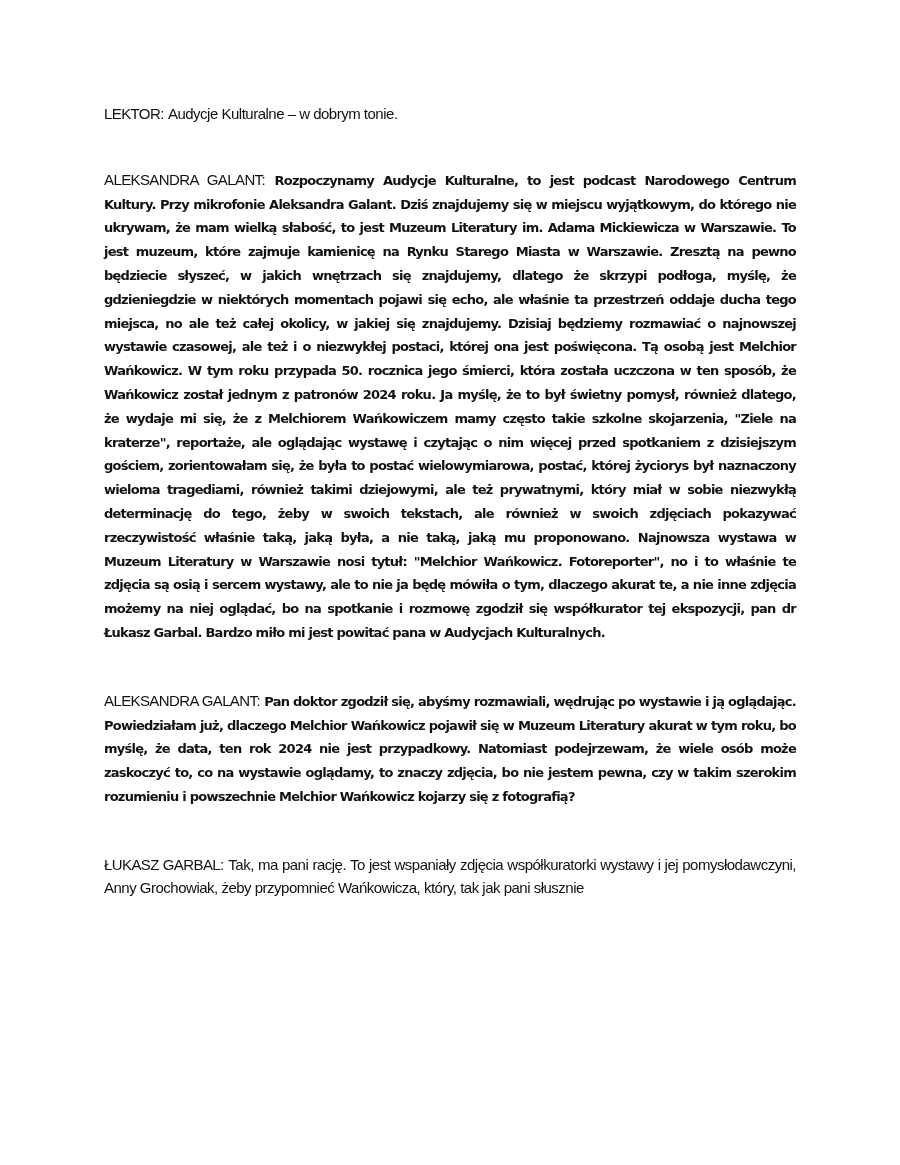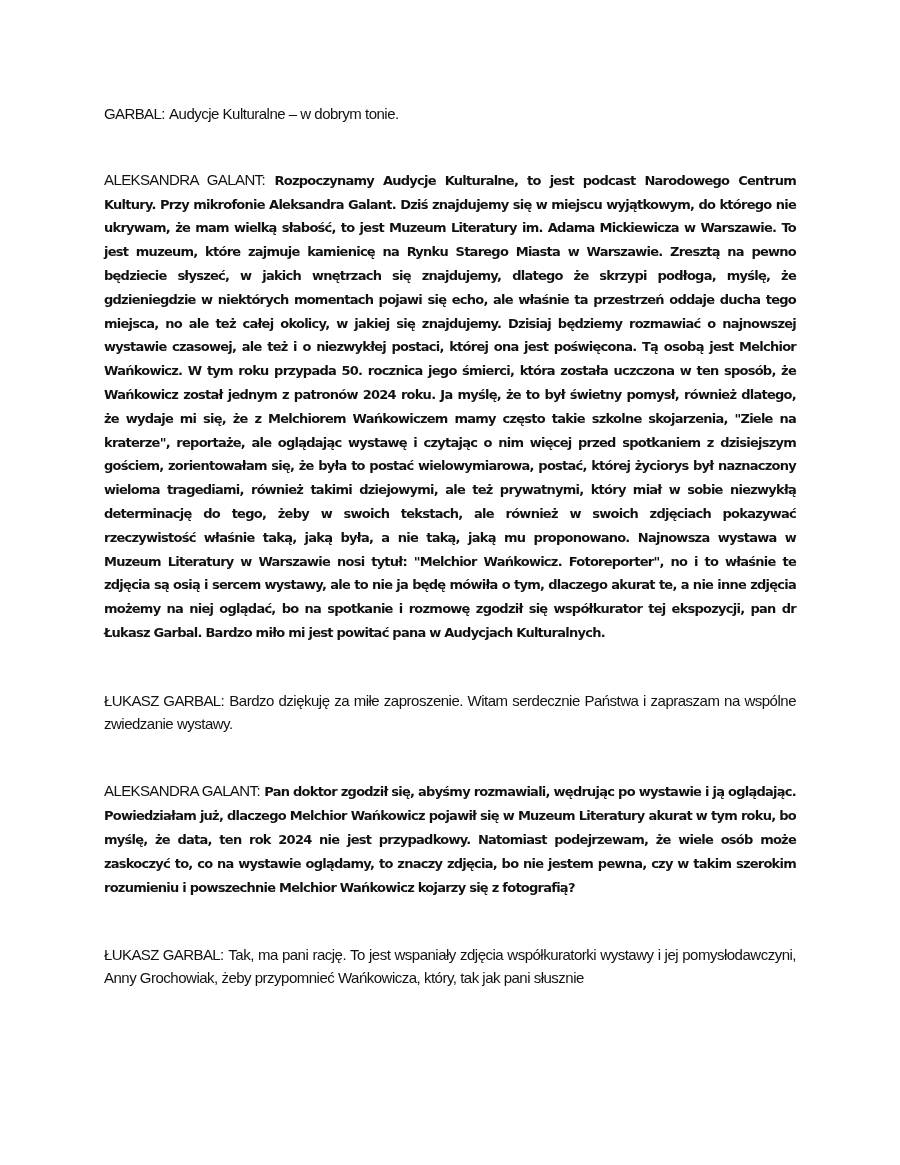--- a/index.html
+++ b/index.html
@@ -36,33 +36,29 @@
     font-size: 13px;
     letter-spacing: -0.75px;
   }
 </style>
 </head>
 <body>
 
 <div class="page">
 
   <p class="para lektor">
-    <span class="speaker">GARBAL:</span>
+    <span class="speaker">LEKTOR:</span>
     <span class="plain">Audycje Kulturalne – w dobrym tonie.</span>
   </p>
 
   <p class="para gap">
     <span class="speaker">ALEKSANDRA GALANT:</span>
     <span class="bold">Rozpoczynamy Audycje Kulturalne, to jest podcast Narodowego Centrum Kultury. Przy mikrofonie Aleksandra Galant. Dziś znajdujemy się w miejscu wyjątkowym, do którego nie ukrywam, że mam wielką słabość, to jest Muzeum Literatury im. Adama Mickiewicza w Warszawie. To jest muzeum, które zajmuje kamienicę na Rynku Starego Miasta w Warszawie. Zresztą na pewno będziecie słyszeć, w jakich wnętrzach się znajdujemy, dlatego że skrzypi podłoga, myślę, że gdzieniegdzie w niektórych momentach pojawi się echo, ale właśnie ta przestrzeń oddaje ducha tego miejsca, no ale też całej okolicy, w jakiej się znajdujemy. Dzisiaj będziemy rozmawiać o najnowszej wystawie czasowej, ale też i o niezwykłej postaci, której ona jest poświęcona. Tą osobą jest Melchior Wańkowicz. W tym roku przypada 50. rocznica jego śmierci, która została uczczona w ten sposób, że Wańkowicz został jednym z patronów 2024 roku. Ja myślę, że to był świetny pomysł, również dlatego, że wydaje mi się, że z Melchiorem Wańkowiczem mamy często takie szkolne skojarzenia, "Ziele na kraterze", reportaże, ale oglądając wystawę i czytając o nim więcej przed spotkaniem z dzisiejszym gościem, zorientowałam się, że była to postać wielowymiarowa, postać, której życiorys był naznaczony wieloma tragediami, również takimi dziejowymi, ale też prywatnymi, który miał w sobie niezwykłą determinację do tego, żeby w swoich tekstach, ale również w swoich zdjęciach pokazywać rzeczywistość właśnie taką, jaką była, a nie taką, jaką mu proponowano. Najnowsza wystawa w Muzeum Literatury w Warszawie nosi tytuł: "Melchior Wańkowicz. Fotoreporter", no i to właśnie te zdjęcia są osią i sercem wystawy, ale to nie ja będę mówiła o tym, dlaczego akurat te, a nie inne zdjęcia możemy na niej oglądać, bo na spotkanie i rozmowę zgodził się współkurator tej ekspozycji, pan dr Łukasz Garbal. Bardzo miło mi jest powitać pana w Audycjach Kulturalnych.</span>
   </p>
 
-  <p class="para gap">
-    <span class="speaker">ŁUKASZ GARBAL:</span>
-    <span class="plain">Bardzo dziękuję za miłe zaproszenie. Witam serdecznie Państwa i zapraszam na wspólne zwiedzanie wystawy.</span>
-  </p>
 
   <p class="para gap">
     <span class="speaker">ALEKSANDRA GALANT:</span>
     <span class="bold">Pan doktor zgodził się, abyśmy rozmawiali, wędrując po wystawie i ją oglądając. Powiedziałam już, dlaczego Melchior Wańkowicz pojawił się w Muzeum Literatury akurat w tym roku, bo myślę, że data, ten rok 2024 nie jest przypadkowy. Natomiast podejrzewam, że wiele osób może zaskoczyć to, co na wystawie oglądamy, to znaczy zdjęcia, bo nie jestem pewna, czy w takim szerokim rozumieniu i powszechnie Melchior Wańkowicz kojarzy się z fotografią?</span>
   </p>
 
   <p class="para">
     <span class="speaker">ŁUKASZ GARBAL:</span>
     <span class="plain">Tak, ma pani rację. To jest wspaniały zdjęcia współkuratorki wystawy i jej pomysłodawczyni, Anny Grochowiak, żeby przypomnieć Wańkowicza, który, tak jak pani słusznie</span>
   </p>

